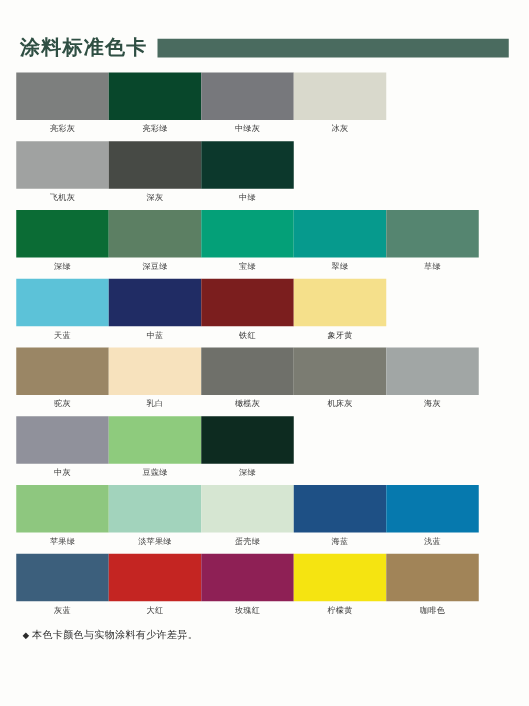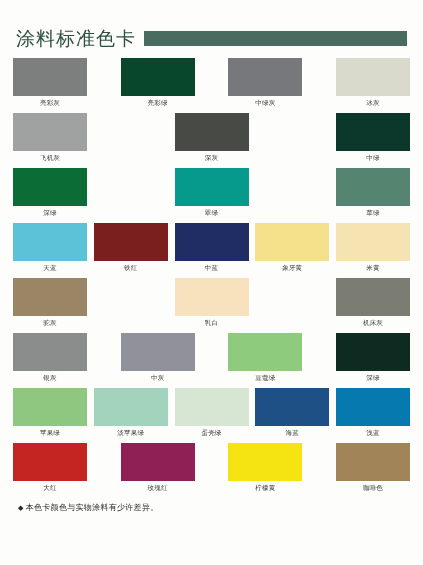--- a/index.html
+++ b/index.html
@@ -23,41 +23,40 @@
   }
   
   #header {
     display: flex;
     align-items: center;
     padding: 24px 16px 6px 16px;
     box-sizing: border-box;
     height: 58px;
   }
   #title {
-    font-size: 19px;
-    font-weight: normal;
+    font-size: 16px;
+    font-weight: bold;
     color: #2f4f43;
     letter-spacing: 1px;
     white-space: nowrap;
     line-height: 1;
   }
   #title-bar {
     flex: 1 1 auto;
     height: 15px;
     margin-left: 8px;
     background: #4a6b5f;
   }
   
   #grid {
     padding: 0 13px;
     box-sizing: border-box;
   }
   .row {
     display: flex;
-    justify-content: space-between;
     margin-bottom: 7px;
   }
   .cell {
     width: 74px;
   }
   .swatch {
     width: 74px;
     height: 38px;
     display: block;
   }
@@ -128,69 +127,77 @@
           <span class="swatch" style="background: rgb(12, 56, 44);"></span>
           <span class="label">中绿</span>
         </div>
       </div>
       <div class="row">
         <div class="cell">
           <span class="swatch" style="background: rgb(11, 108, 53);"></span>
           <span class="label">深绿</span>
         </div>
         <div class="cell">
+          <span class="swatch" style="background: rgb(92, 127, 99);"></span>
+          <span class="label">深豆绿</span>
+        </div>
+        <div class="cell">
+          <span class="swatch" style="background: rgb(4, 160, 120);"></span>
+          <span class="label">宝绿</span>
+        </div>
+        <div class="cell">
           <span class="swatch" style="background: rgb(6, 154, 141);"></span>
           <span class="label">翠绿</span>
         </div>
         <div class="cell">
           <span class="swatch" style="background: rgb(85, 133, 112);"></span>
           <span class="label">草绿</span>
         </div>
       </div>
       <div class="row">
         <div class="cell">
           <span class="swatch" style="background: rgb(92, 194, 216);"></span>
           <span class="label">天蓝</span>
         </div>
         <div class="cell">
+          <span class="swatch" style="background: rgb(32, 44, 100);"></span>
+          <span class="label">中蓝</span>
+        </div>
+        <div class="cell">
           <span class="swatch" style="background: rgb(123, 30, 30);"></span>
           <span class="label">铁红</span>
         </div>
         <div class="cell">
-          <span class="swatch" style="background: rgb(32, 44, 100);"></span>
-          <span class="label">中蓝</span>
-        </div>
-        <div class="cell">
           <span class="swatch" style="background: rgb(245, 224, 139);"></span>
           <span class="label">象牙黄</span>
         </div>
-        <div class="cell">
-          <span class="swatch" style="background: rgb(245, 228, 178);"></span>
-          <span class="label">米黄</span>
-        </div>
       </div>
       <div class="row">
         <div class="cell">
           <span class="swatch" style="background: rgb(154, 134, 101);"></span>
           <span class="label">驼灰</span>
         </div>
         <div class="cell">
           <span class="swatch" style="background: rgb(247, 226, 189);"></span>
           <span class="label">乳白</span>
         </div>
         <div class="cell">
+          <span class="swatch" style="background: rgb(111, 112, 106);"></span>
+          <span class="label">橄榄灰</span>
+        </div>
+        <div class="cell">
           <span class="swatch" style="background: rgb(123, 124, 114);"></span>
           <span class="label">机床灰</span>
         </div>
-      </div>
-      <div class="row">
-        <div class="cell">
-          <span class="swatch" style="background: rgb(139, 141, 140);"></span>
-          <span class="label">银灰</span>
-        </div>
+        <div class="cell">
+          <span class="swatch" style="background: rgb(161, 166, 165);"></span>
+          <span class="label">海灰</span>
+        </div>
+      </div>
+      <div class="row">
         <div class="cell">
           <span class="swatch" style="background: rgb(144, 145, 155);"></span>
           <span class="label">中灰</span>
         </div>
         <div class="cell">
           <span class="swatch" style="background: rgb(142, 203, 125);"></span>
           <span class="label">豆蔻绿</span>
         </div>
         <div class="cell">
           <span class="swatch" style="background: rgb(13, 43, 32);"></span>
@@ -213,20 +220,24 @@
         <div class="cell">
           <span class="swatch" style="background: rgb(30, 80, 133);"></span>
           <span class="label">海蓝</span>
         </div>
         <div class="cell">
           <span class="swatch" style="background: rgb(6, 121, 174);"></span>
           <span class="label">浅蓝</span>
         </div>
       </div>
       <div class="row">
+        <div class="cell">
+          <span class="swatch" style="background: rgb(60, 95, 124);"></span>
+          <span class="label">灰蓝</span>
+        </div>
         <div class="cell">
           <span class="swatch" style="background: rgb(196, 37, 34);"></span>
           <span class="label">大红</span>
         </div>
         <div class="cell">
           <span class="swatch" style="background: rgb(142, 32, 85);"></span>
           <span class="label">玫瑰红</span>
         </div>
         <div class="cell">
           <span class="swatch" style="background: rgb(245, 228, 17);"></span>

